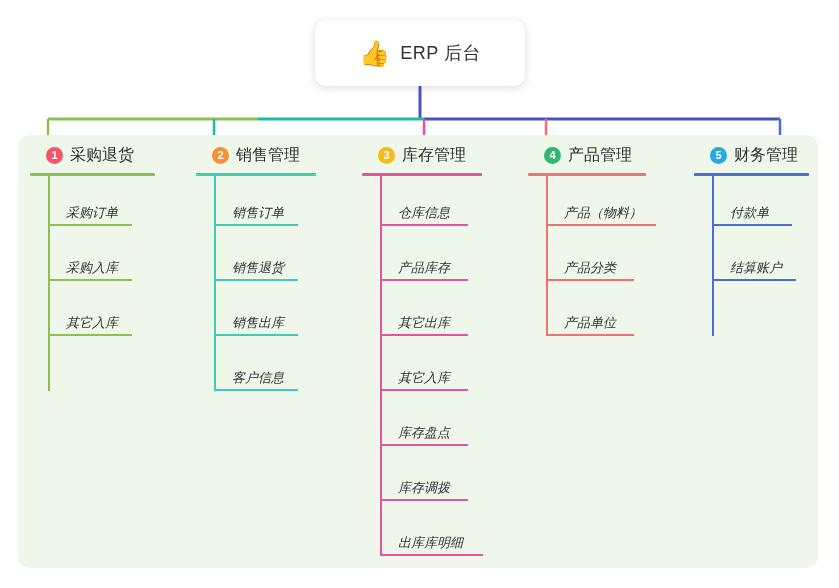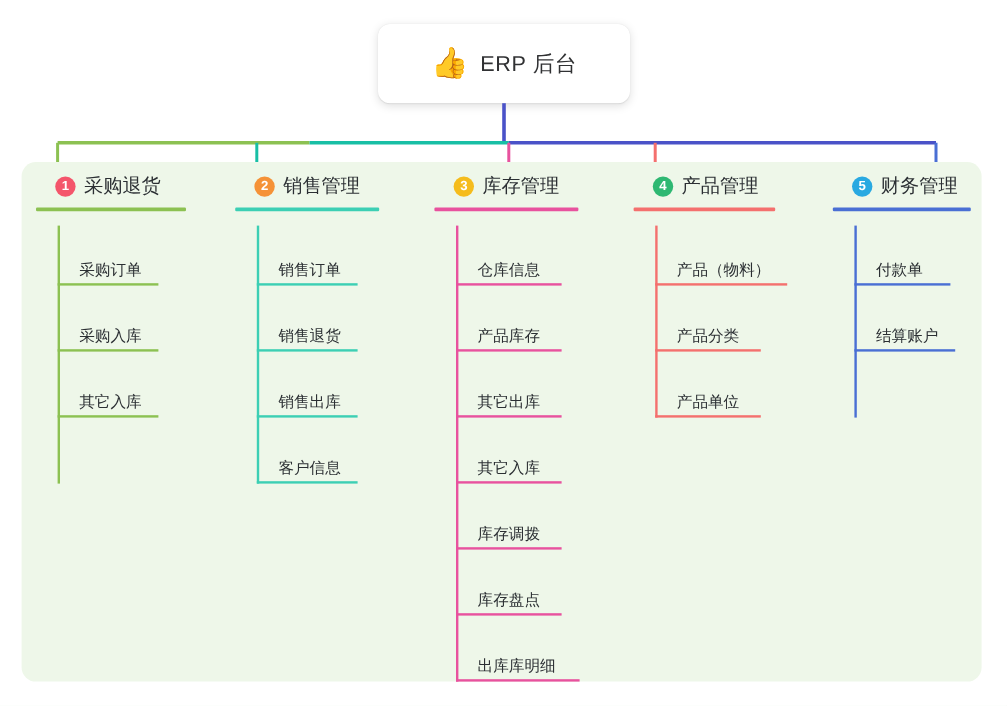--- a/index.html
+++ b/index.html
@@ -48,21 +48,21 @@
   }
   .badge {
     width: 17px; height: 17px; border-radius: 50%;
     color: #ffffff; font-size: 11px; font-weight: bold;
     display: flex; align-items: center; justify-content: center;
     flex: 0 0 auto; line-height: 1;
   }
   .col-title { font-size: 16px; color: #2b2f33; white-space: nowrap; }
   .col-underline { height: 3px; border-radius: 1px; margin-top: 6px; }
 
-  .items { position: relative; margin-top: 12px; }
+  .items { position: relative; margin-top: 0; font-style: italic; }
   .spine {
     position: absolute; left: 18px; top: 0;
     width: 2px;
   }
   .item {
     position: relative;
     height: 55px;
   }
   .item-label {
     position: absolute;
@@ -166,25 +166,25 @@
           </div>
           <div class="item">
             <span class="item-label">其它出库</span>
             <span class="item-underline" style="background: rgb(232, 82, 158); width: 88px;"></span>
           </div>
           <div class="item">
             <span class="item-label">其它入库</span>
             <span class="item-underline" style="background: rgb(232, 82, 158); width: 88px;"></span>
           </div>
           <div class="item">
+            <span class="item-label">库存盘点</span>
+            <span class="item-underline" style="background: rgb(232, 82, 158); width: 88px;"></span>
+          </div>
+          <div class="item">
             <span class="item-label">库存调拨</span>
-            <span class="item-underline" style="background: rgb(232, 82, 158); width: 88px;"></span>
-          </div>
-          <div class="item">
-            <span class="item-label">库存盘点</span>
             <span class="item-underline" style="background: rgb(232, 82, 158); width: 88px;"></span>
           </div>
           <div class="item">
             <span class="item-label">出库库明细</span>
             <span class="item-underline" style="background: rgb(232, 82, 158); width: 103px;"></span>
           </div>
         </div>
       </div>
       <div class="column" style="left: 528px; width: 118px;">
         <div class="col-header">

